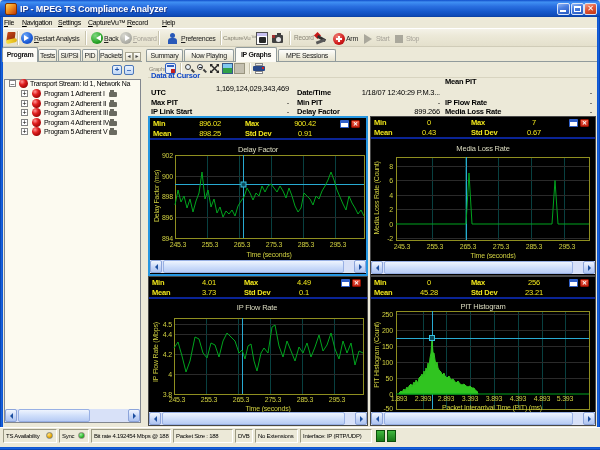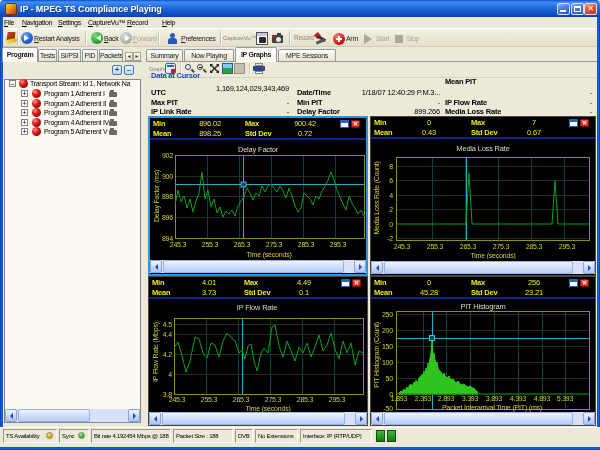--- a/index.html
+++ b/index.html
@@ -48,21 +48,21 @@
 .psep{position:absolute;left:0;width:100%;height:2px;background:#0a2496;top:20px;}
 .pic1{position:absolute;top:2px;width:9px;height:8px;background:#fff;border:1px solid #3060c8;border-top:3px solid #3060c8;border-radius:1px;}
 .pic2{position:absolute;top:2px;width:9px;height:8px;background:linear-gradient(180deg,#f06048,#c02010);border:1px solid #901000;border-radius:1px;color:#fff;font-size:6px;line-height:6px;text-align:center;font-weight:bold;letter-spacing:0;}
 .statbar{left:0;top:427px;width:600px;height:20px;background:#ece9d8;border-top:1px solid #fff;}
 .scell{position:absolute;top:2px;height:14px;border:1px solid;border-color:#9c9a84 #fff #fff #9c9a84;color:#000;padding:3px 0 0 2px;white-space:nowrap;font-size:6.0px;letter-spacing:-0.25px;overflow:hidden;}
 .led{position:absolute;top:3px;width:7px;height:7px;border-radius:50%;border:1px solid #887;}
 svg text{font-family:"Liberation Sans",sans-serif;letter-spacing:-0.2px;}
 </style></head><body>
 <div class="abs titlebar"></div>
 <div class="abs" style="left:5px;top:3px;width:12px;height:12px;background:linear-gradient(135deg,#ffd860 0%,#f09020 45%,#c03808 100%);border:1px solid #803000;border-radius:2px;"></div>
-<div class="abs titletxt">IP - MPEG TS Compliance Playing</div>
+<div class="abs titletxt">IP - MPEG TS Compliance Analyzer</div>
 <div class="abs tbtn" style="left:557px;">
     <div style="position:absolute;left:2px;bottom:2px;width:6px;height:2px;background:#fff;"></div>
   </div>
 <div class="abs tbtn" style="left:571px;">
     <div style="position:absolute;left:2px;top:2px;width:7px;height:6px;border:1px solid #fff;border-top:2px solid #fff;"></div>
   </div>
 <div class="abs tbtn close" style="left:584px;color:#fff;font-size:8px;line-height:10px;text-align:center;letter-spacing:0;">✕</div>
 <div class="abs menubar"></div>
 <div class="abs menu" style="left:4px;"><u>F</u>ile</div>
 <div class="abs menu" style="left:22px;"><u>N</u>avigation</div>
@@ -207,36 +207,36 @@
 <div class="dlab" style="left:297px;top:88px;">Date/Time</div>
 <div class="dval" style="left:352px;top:88px;width:88px;">1/18/07 12:40:29 P.M.3...</div>
 <div class="dlab" style="left:445px;top:77px;">Mean PIT</div>
 <div class="dval" style="left:512px;top:88px;width:80px;">-</div>
 <div class="dlab" style="left:151px;top:97.5px;">Max PIT</div>
 <div class="dval" style="left:200px;top:97.5px;width:89px;">-</div>
 <div class="dlab" style="left:297px;top:97.5px;">Min PIT</div>
 <div class="dval" style="left:352px;top:97.5px;width:88px;">-</div>
 <div class="dlab" style="left:445px;top:97.5px;">IP Flow Rate</div>
 <div class="dval" style="left:512px;top:97.5px;width:80px;">-</div>
-<div class="dlab" style="left:151px;top:107px;">IP Link Rate</div>
+<div class="dlab" style="left:151px;top:107px;">IP Link Start</div>
 <div class="dval" style="left:200px;top:107px;width:89px;">-</div>
 <div class="dlab" style="left:297px;top:107px;">Delay Factor</div>
 <div class="dval" style="left:352px;top:107px;width:88px;">899.266</div>
 <div class="dlab" style="left:445px;top:107px;">Media Loss Rate</div>
 <div class="dval" style="left:512px;top:107px;width:80px;">-</div>
 <div class="panel" style="left:148px;top:116px;width:220px;height:160px;border:2px solid #2596e0;">
     <div class="ph">
       <span class="l" style="left:3px;top:1px;">Min</span>
       <span style="left:30px;top:1px;width:60px;text-align:center;">896.02</span>
       <span class="l" style="left:95px;top:1px;">Max</span>
       <span style="left:125px;top:1px;width:60px;text-align:center;">900.42</span>
       <span class="l" style="left:3px;top:11px;">Mean</span>
       <span style="left:30px;top:11px;width:60px;text-align:center;">898.25</span>
       <span class="l" style="left:95px;top:11px;">Std Dev</span>
-      <span style="left:125px;top:11px;width:60px;text-align:center;">0.72</span>
+      <span style="left:125px;top:11px;width:60px;text-align:center;">0.91</span>
       <div class="pic1" style="right:17px;"></div>
       <div class="pic2" style="right:6px;">✕</div>
     </div>
     <div class="psep"></div>
     <svg width="216" height="119" viewBox="0 0 216 119" style="position:absolute;left:0;top:23px;">
       <text x="108" y="11" fill="#dcdcc0" font-size="7.5" text-anchor="middle">Delay Factor</text>
       <text x="9" y="55" fill="#cfcf40" font-size="7" text-anchor="middle" transform="rotate(-90 9 55)">Delay Factor (ms)</text>
       <text x="23" y="16.5" fill="#cfcf40" font-size="7" text-anchor="end">902</text>
       <text x="23" y="37.5" fill="#cfcf40" font-size="7" text-anchor="end">900</text>
       <text x="23" y="58.0" fill="#cfcf40" font-size="7" text-anchor="end">898</text>

